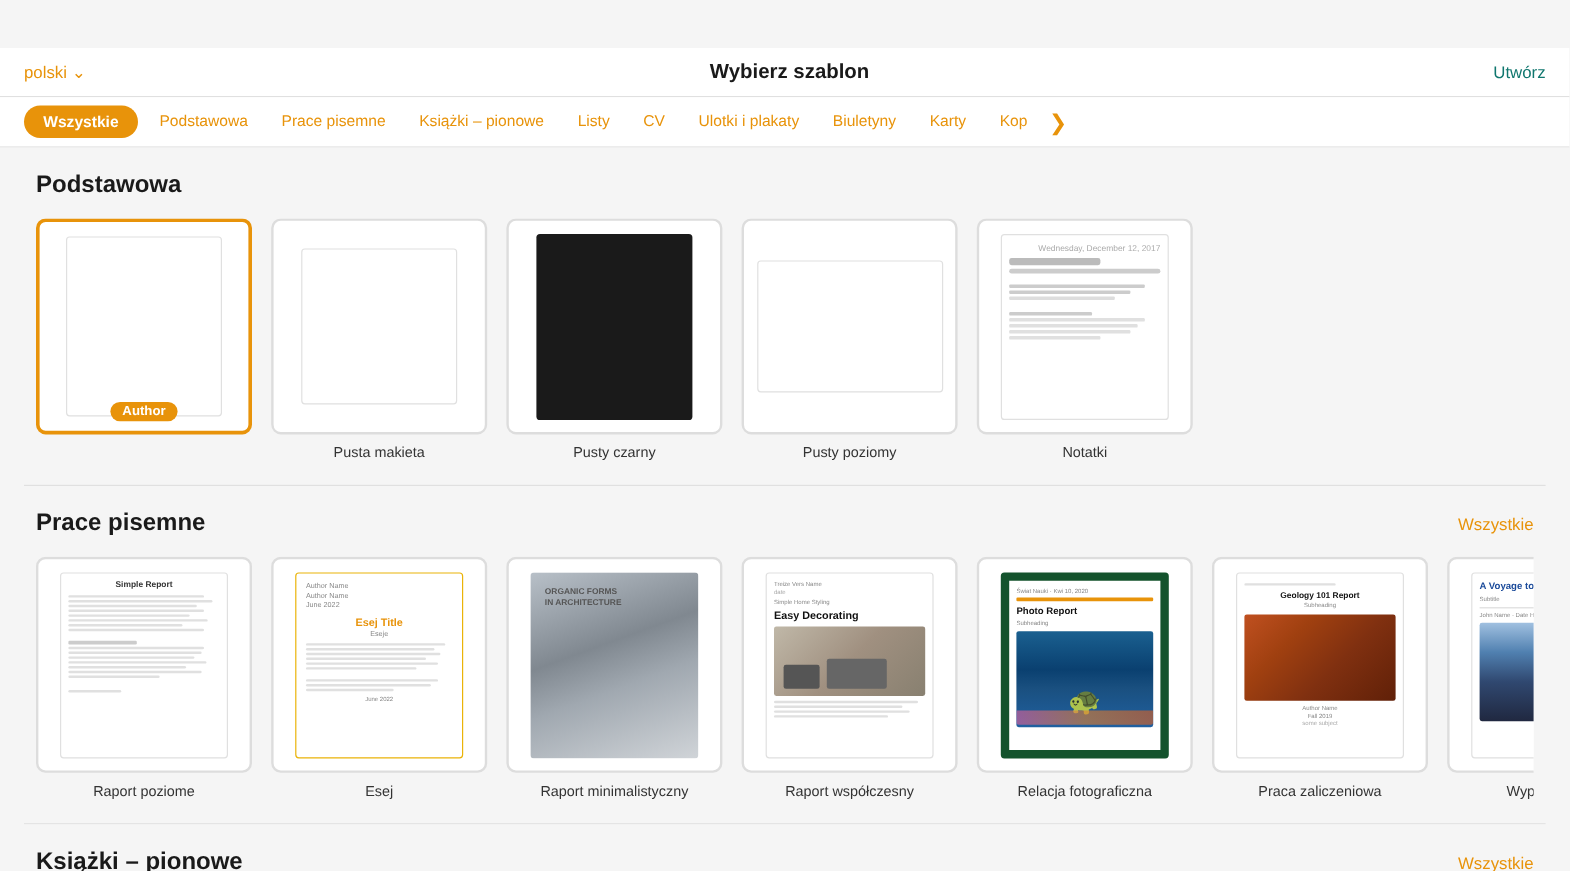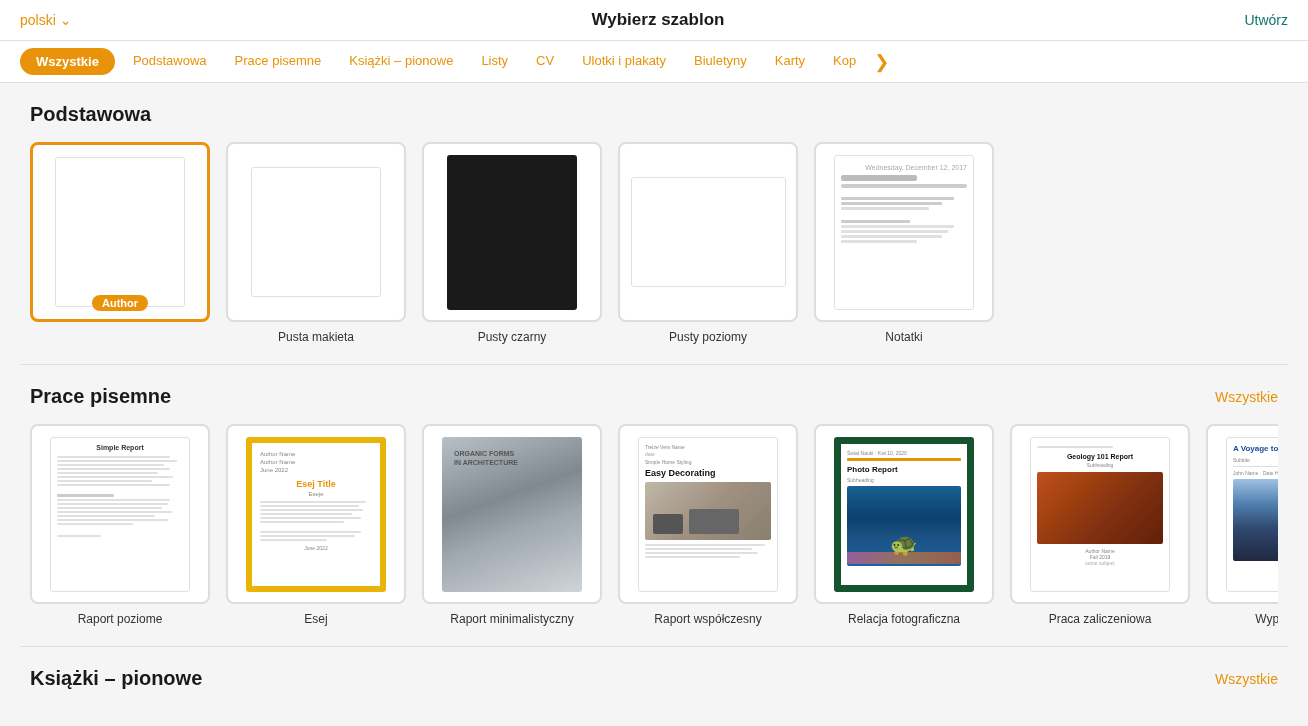--- a/index.html
+++ b/index.html
@@ -1,21 +1,21 @@
 <!DOCTYPE html>
 <html><head>
   <meta charset="utf-8">
   <style>
     * { box-sizing: border-box; margin: 0; padding: 0; }
     body { font-family: -apple-system, BlinkMacSystemFont, 'Helvetica Neue', Arial, sans-serif; background: #f5f5f5; width: 1308px; min-height: 726px; overflow-x: hidden; }
 
     
     .top-bar {
       display: flex; align-items: center; justify-content: space-between;
-      padding: 10px 20px; background: #fff; border-bottom: 1px solid #e0e0e0;
+      padding: 10px 20px; background: #fff; border-bottom: 1px solid #e0e0e0; margin-top: 40px;
     }
     .lang-selector { color: #e8930a; font-size: 14px; cursor: pointer; display: flex; align-items: center; gap: 4px; }
     .top-title { font-size: 17px; font-weight: 700; color: #1a1a1a; }
     .create-btn { color: #0f766e; font-size: 14px; font-weight: 500; cursor: pointer; }
 
     
     .tabs-bar {
       display: flex; align-items: center; background: #fff;
       border-bottom: 1px solid #e0e0e0; padding: 0 16px; gap: 0; overflow: hidden;
     }
@@ -61,21 +61,21 @@
     .notatki-inner { width: 140px; height: 155px; background: #fff; border: 1px solid #e0e0e0; border-radius: 3px; padding: 8px 6px; }
     .notatki-line { height: 4px; background: #e0e0e0; border-radius: 2px; margin: 3px 0; }
     .notatki-line.bold { height: 6px; background: #bbb; width: 60%; }
     .notatki-line.medium { height: 4px; background: #ccc; }
     .notatki-date { font-size: 7px; color: #aaa; margin-bottom: 4px; text-align: right; }
 
     
     .report-inner { width: 140px; height: 155px; background: #fff; border: 1px solid #e0e0e0; border-radius: 3px; padding: 6px 6px; overflow: hidden; }
 
     
-    .essay-inner { width: 140px; height: 155px; background: #fff; border: 6px solid #eab308; border-radius: 3px; padding: 8px 8px; overflow: hidden; }
+    .essay-inner { width: 140px; height: 155px; background: #fff; border: 1px solid #eab308; border-radius: 3px; padding: 8px 8px; overflow: hidden; }
     .essay-name { font-size: 6px; color: #888; margin-bottom: 2px; }
     .essay-title { font-size: 9px; color: #e8930a; font-weight: 700; text-align: center; margin: 4px 0 2px; }
     .essay-subtitle { font-size: 6px; color: #888; text-align: center; margin-bottom: 4px; }
 
     
     .arch-inner { width: 140px; height: 155px; background: #e8e8e8; border-radius: 3px; overflow: hidden; position: relative; }
     .arch-img-placeholder { width: 100%; height: 100%; background: linear-gradient(135deg, #d0d0d0, #a0a0a0); }
 
     
     .deco-inner { width: 140px; height: 155px; background: #fff; border: 1px solid #e0e0e0; border-radius: 3px; overflow: hidden; padding: 6px; }

